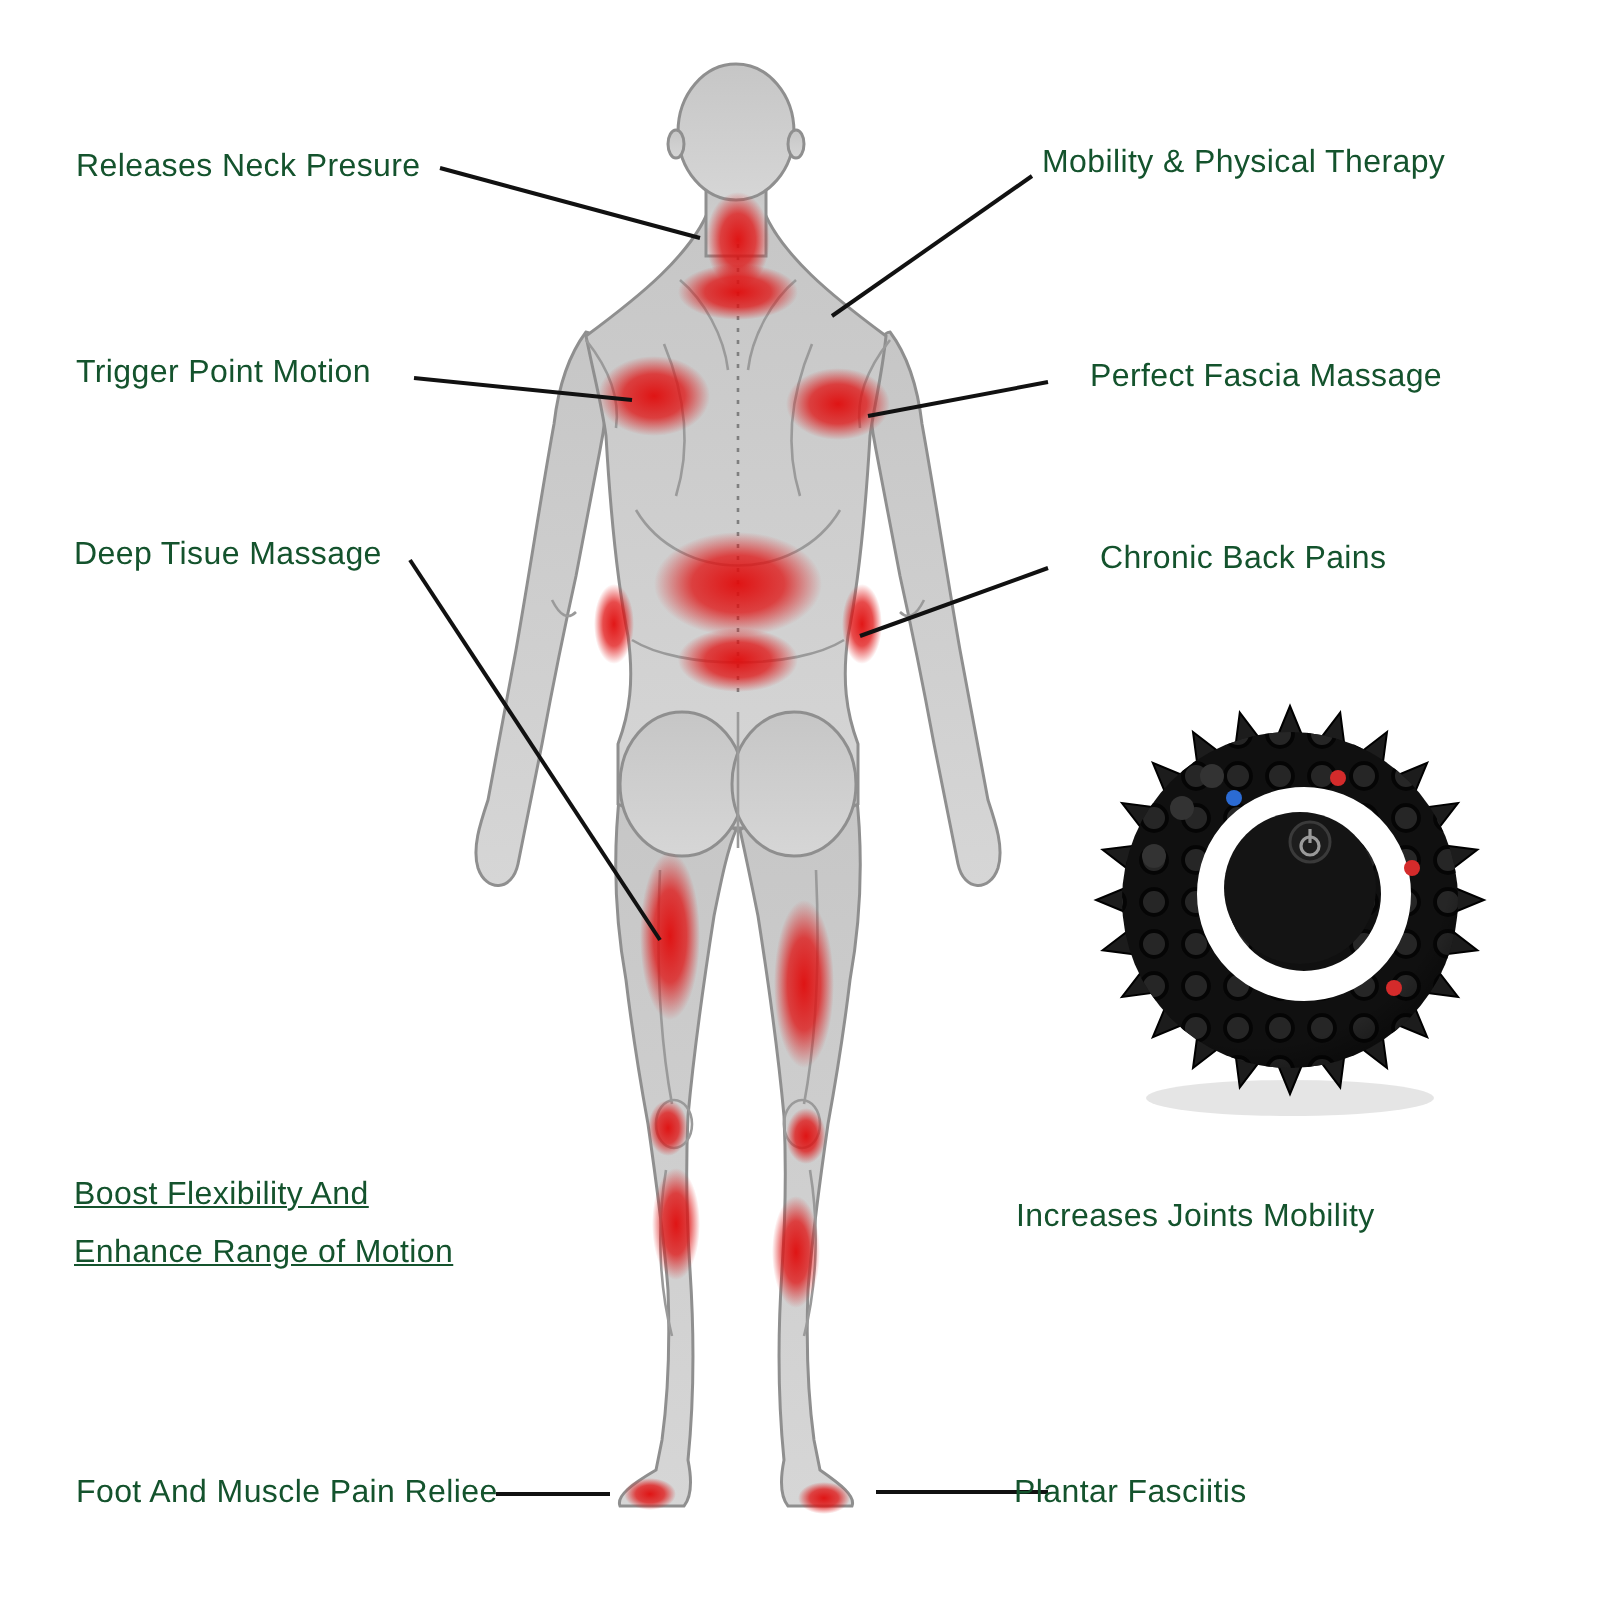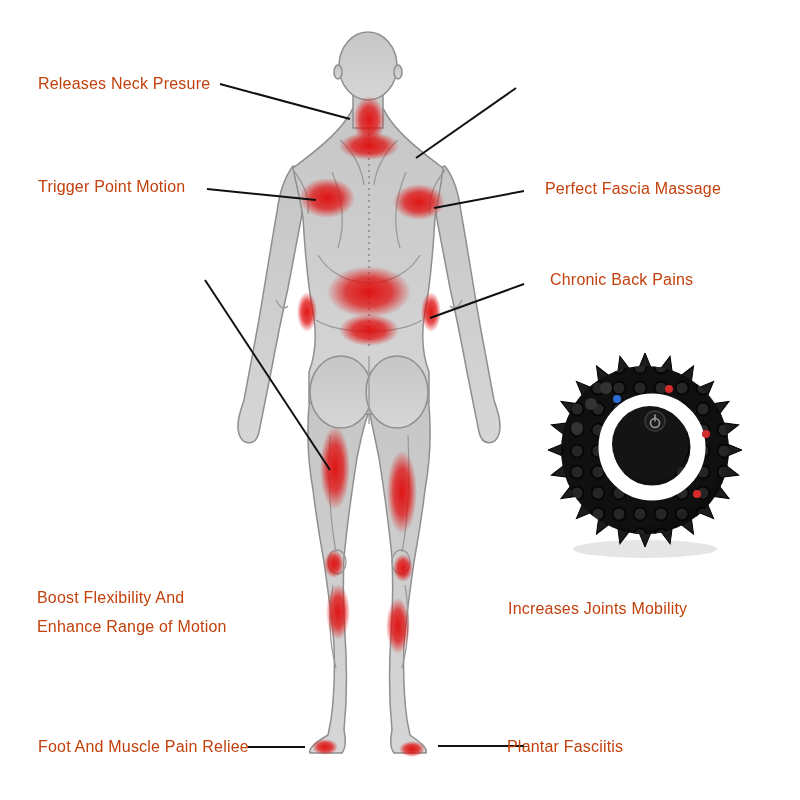--- a/index.html
+++ b/index.html
@@ -1,23 +1,23 @@
 <!DOCTYPE html>
 <html><head>
 <meta charset="utf-8">
 <style>
   html,body{margin:0;padding:0;background:#fff;}
   #canvas{
     position:relative;width:800px;height:800px;background:#ffffff;overflow:hidden;
     font-family:"Liberation Sans", sans-serif;
   }
   .label{
-    position:absolute;font-size:16px;color:#c2410c;white-space:nowrap;letter-spacing:.2px;
+    position:absolute;font-size:16px;color:#14532d;white-space:nowrap;letter-spacing:.2px;
   }
-  .label.two-line div{line-height:29px;}
+  .label.two-line div{line-height:29px;text-decoration:underline;}
   svg.layer{position:absolute;left:0;top:0;width:800px;height:800px;}
 </style>
 </head>
 <body>
 
 <div id="canvas">
 
   <svg class="layer" viewBox="0 0 800 800" aria-hidden="true">
     <defs>
       <radialGradient id="rg">
@@ -157,22 +157,24 @@
       <line x1="207" y1="189" x2="316" y2="200"></line>
       <line x1="524" y1="191" x2="434" y2="208"></line>
       <line x1="205" y1="280" x2="330" y2="470"></line>
       <line x1="524" y1="284" x2="430" y2="318"></line>
       <line x1="248" y1="747" x2="305" y2="747"></line>
       <line x1="438" y1="746" x2="524" y2="746"></line>
     </g>
   </svg>
 
   <div class="label" style="left:38px;top:75px">Releases Neck Presure</div>
+  <div class="label" style="left:521px;top:73px">Mobility &amp; Physical Therapy</div>
   <div class="label" style="left:38px;top:178px">Trigger Point Motion</div>
   <div class="label" style="left:545px;top:180px">Perfect Fascia Massage</div>
+  <div class="label" style="left:37px;top:269px">Deep Tisue Massage</div>
   <div class="label" style="left:550px;top:271px">Chronic Back Pains</div>
 
   <div class="label two-line" style="left:37px;top:583px">
     <div>Boost Flexibility And</div>
     <div>Enhance Range of Motion</div>
   </div>
 
   <div class="label" style="left:508px;top:600px">Increases Joints Mobility</div>
   <div class="label" style="left:38px;top:738px">Foot And Muscle Pain Reliee</div>
   <div class="label" style="left:507px;top:738px">Plantar Fasciitis</div>

